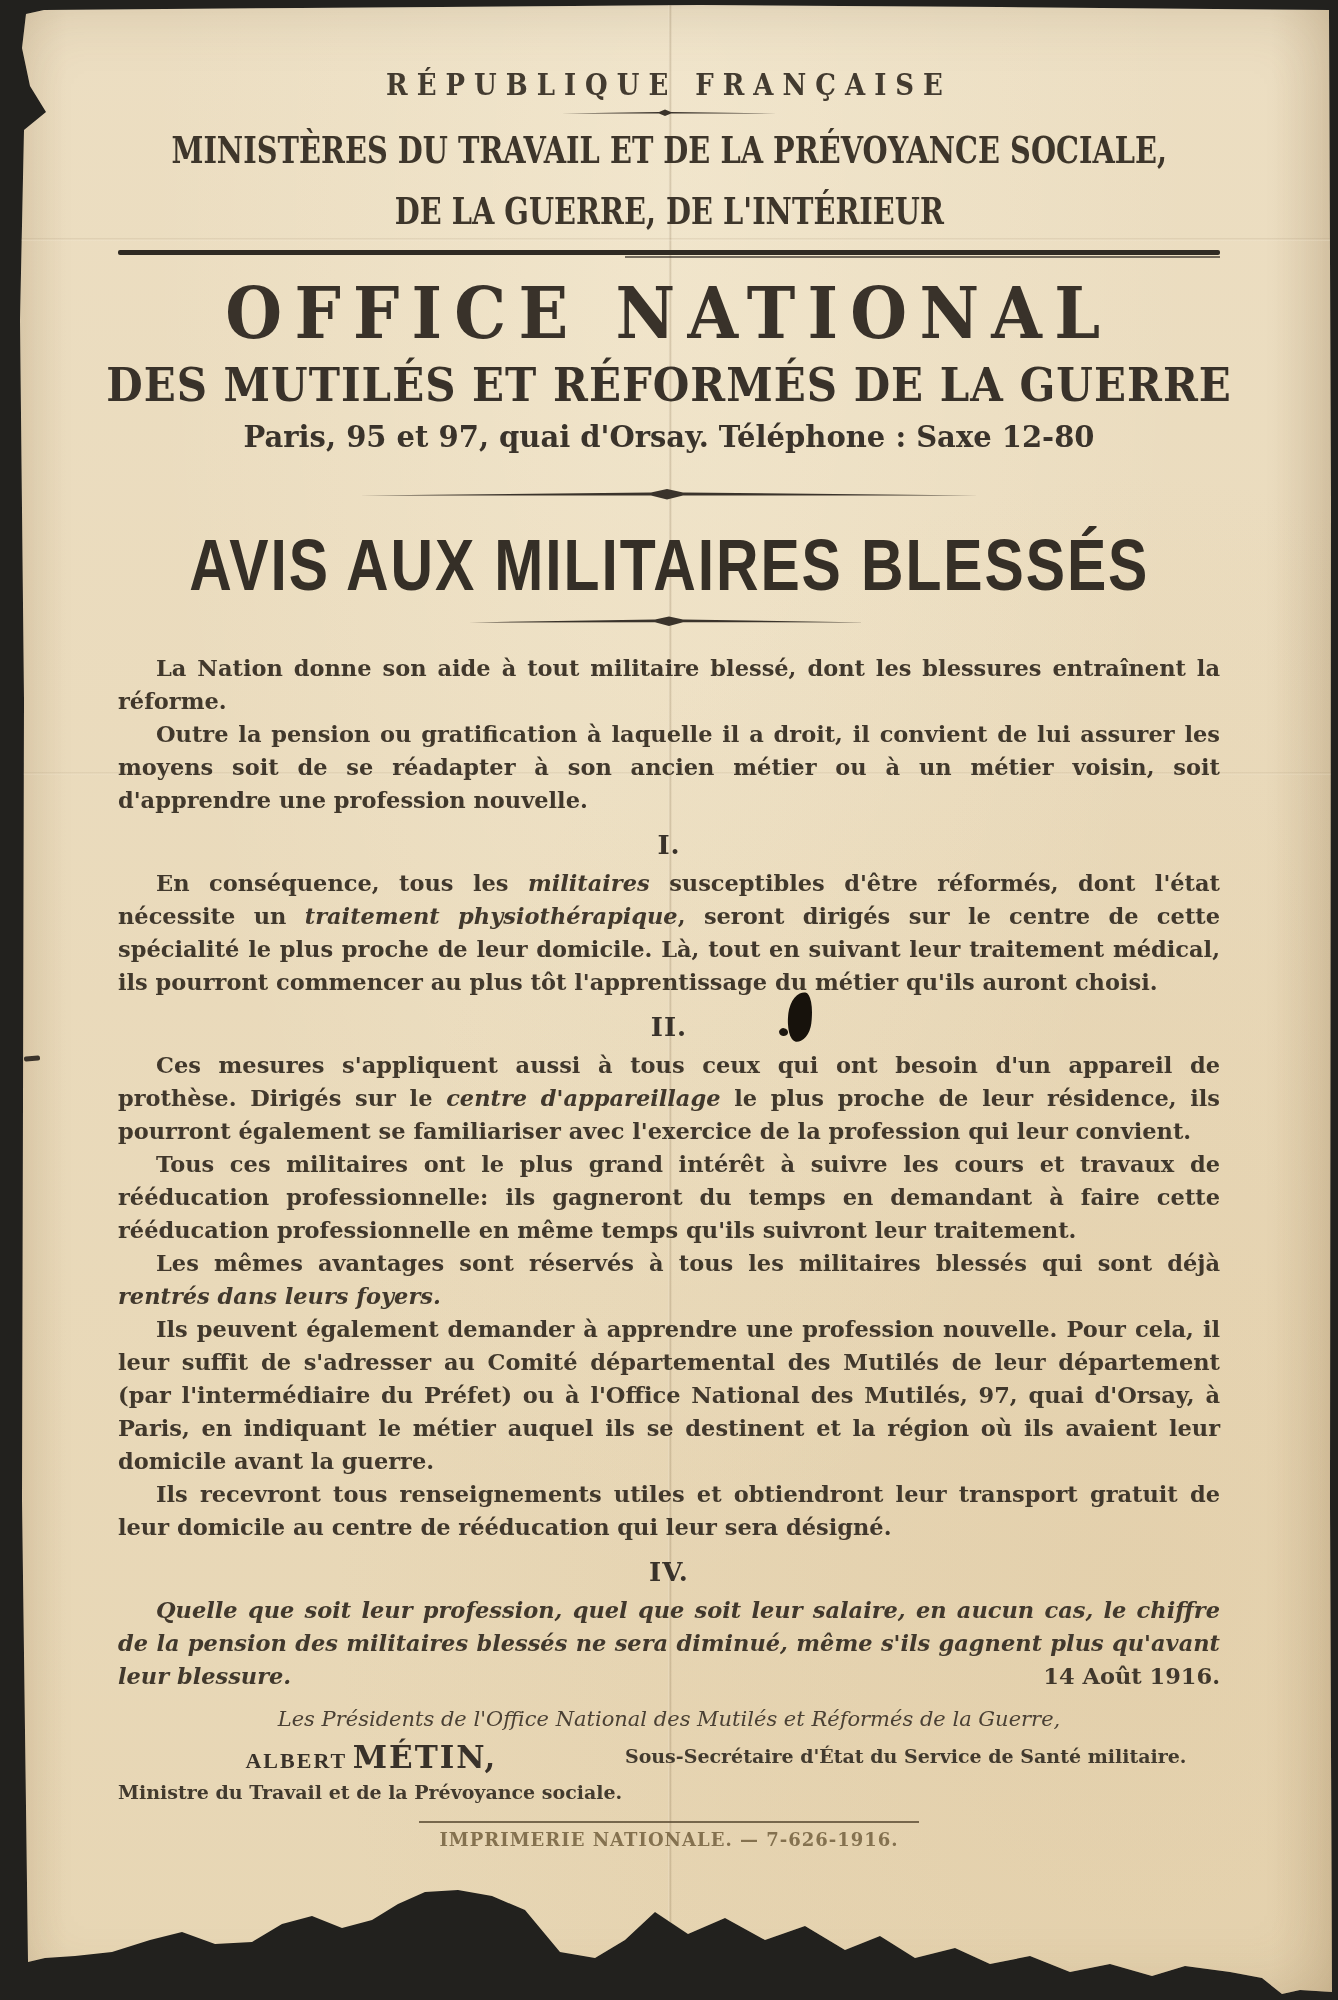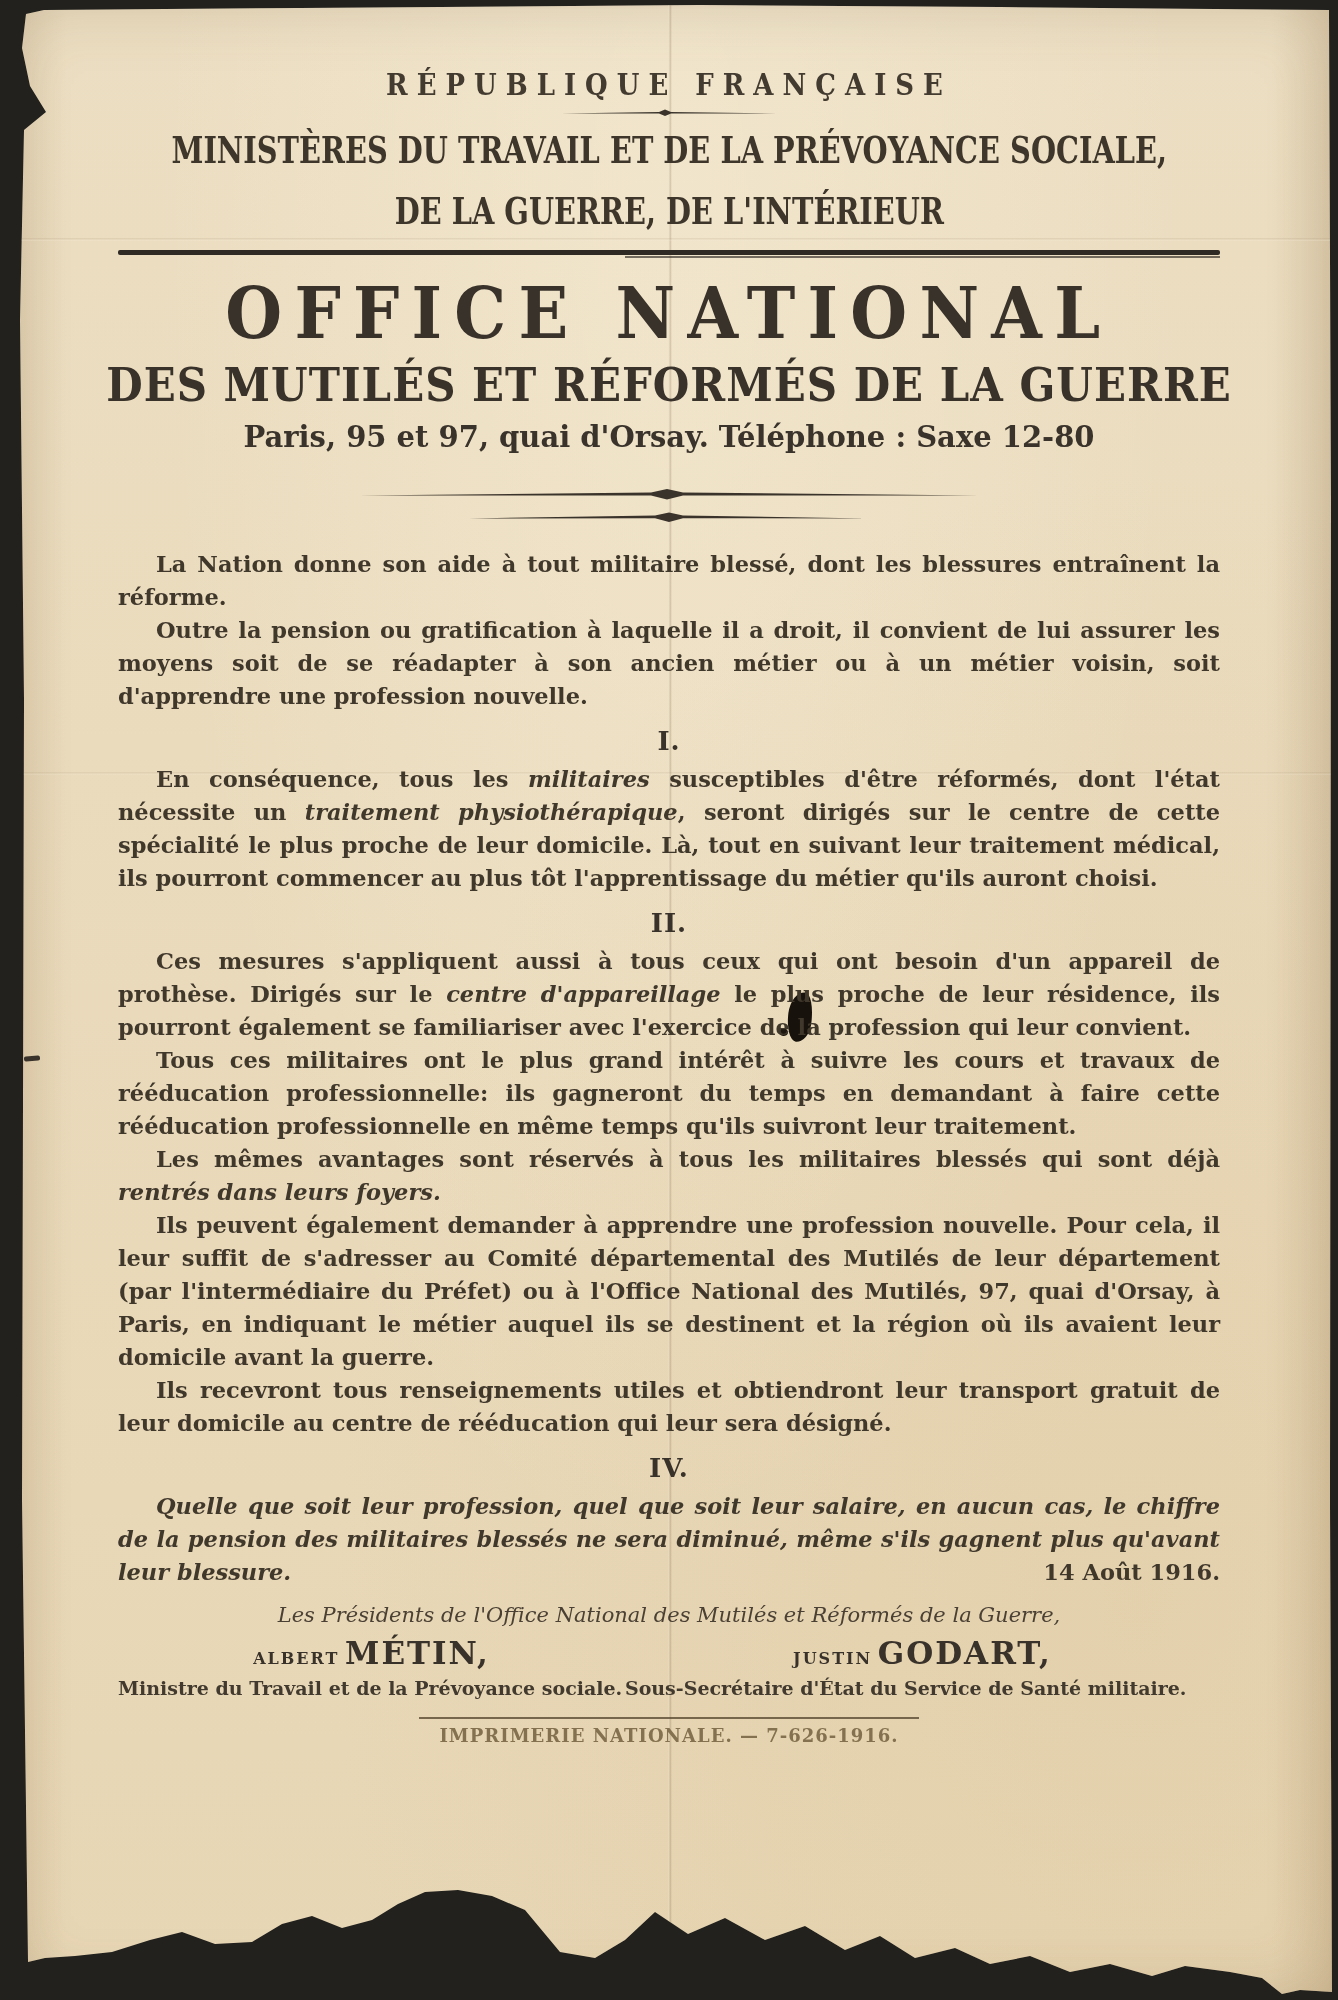--- a/index.html
+++ b/index.html
@@ -78,21 +78,21 @@
   .body-p .it{font-style:italic;}
   .italic-block{font-style:italic;}
   .date-right{float:right;font-style:normal;font-weight:bold;}
   .section-h{font-weight:bold;font-size:26px;text-align:center;
     margin:13px 0 7px 0;color:#39322a;letter-spacing:1px;}
 
   .sig-intro{margin-top:14px;font-style:italic;font-weight:normal;font-size:21px;
     text-align:center;color:#4a4034;}
   .sig-row{display:grid;grid-template-columns:46% 54%;margin-top:8px;}
   .sig-name{text-align:center;font-weight:bold;color:#39322a;white-space:nowrap;}
-  .sig-first{font-size:16px;letter-spacing:2px;text-transform:uppercase;}
+  .sig-first{font-size:22px;letter-spacing:2px;text-transform:uppercase;font-family:Liberation Serif, serif;}
   .sig-last{font-size:31px;letter-spacing:2px;}
   .sig-role{text-align:left;font-weight:bold;font-size:19px;margin-top:6px;color:#423a2e;}
 
   .imprint-rule{width:500px;height:2px;background:rgba(90,75,50,0.8);margin:18px auto 0;}
   .imprint{margin-top:6px;text-align:center;font-weight:bold;font-size:18px;
     letter-spacing:1px;color:#84714f;}
 
   svg .orn{fill:#3a332b;}
 </style>
 </head>
@@ -138,20 +138,23 @@
       </div>
 
     <div class="address center">Paris, 95 et 97, quai d'Orsay. Téléphone : Saxe 12-80</div>
 
     <div class="fit spindle">
       <svg width="620" height="14" viewBox="0 0 620 14">
         <polygon class="orn" points="0,7.5 292,4.5 308,1 324,4.5 620,7.5 324,7.5 308,11.5 292,7.5"></polygon>
       </svg>
     </div>
 
+    <div class="fit">
+        <div class="avis">AVIS AUX MILITAIRES BLESSÉS</div>
+      </div>
 
     <div class="fit taper">
       <svg width="400" height="12" viewBox="0 0 400 12">
         <polygon class="orn" points="0,6.5 186,3.5 200,0.5 214,3.5 400,6.5 214,6.2 200,10 186,6.2"></polygon>
       </svg>
     </div>
 
     <div class="body-blocks">
         <p class="body-p"><span>La Nation donne son aide à tout militaire blessé, dont les blessures entraînent la réforme.</span></p>
         <p class="body-p"><span>Outre la pension ou gratification à laquelle il a droit, il convient de lui assurer les moyens soit de se réadapter à son ancien métier ou à un métier voisin, soit d'apprendre une profession nouvelle.</span></p>
@@ -171,24 +174,20 @@
 
     <div class="sig-row">
       <div>
         <div class="sig-name">
           <span class="sig-first">Albert</span>
           <span class="sig-last">MÉTIN,</span>
         </div>
         <div class="sig-role">Ministre du Travail et de la Prévoyance sociale.</div>
       </div>
       <div>
-        <div class="sig-name">
-          <span class="sig-first">Justin</span>
-          <span class="sig-last">GODART,</span>
-        </div>
         <div class="sig-role">Sous-Secrétaire d'État du Service de Santé militaire.</div>
       </div>
     </div>
 
     <div class="imprint-rule"></div>
     <div class="imprint">IMPRIMERIE NATIONALE. — 7-626-1916.</div>
 
   </div>
 </div>
 

